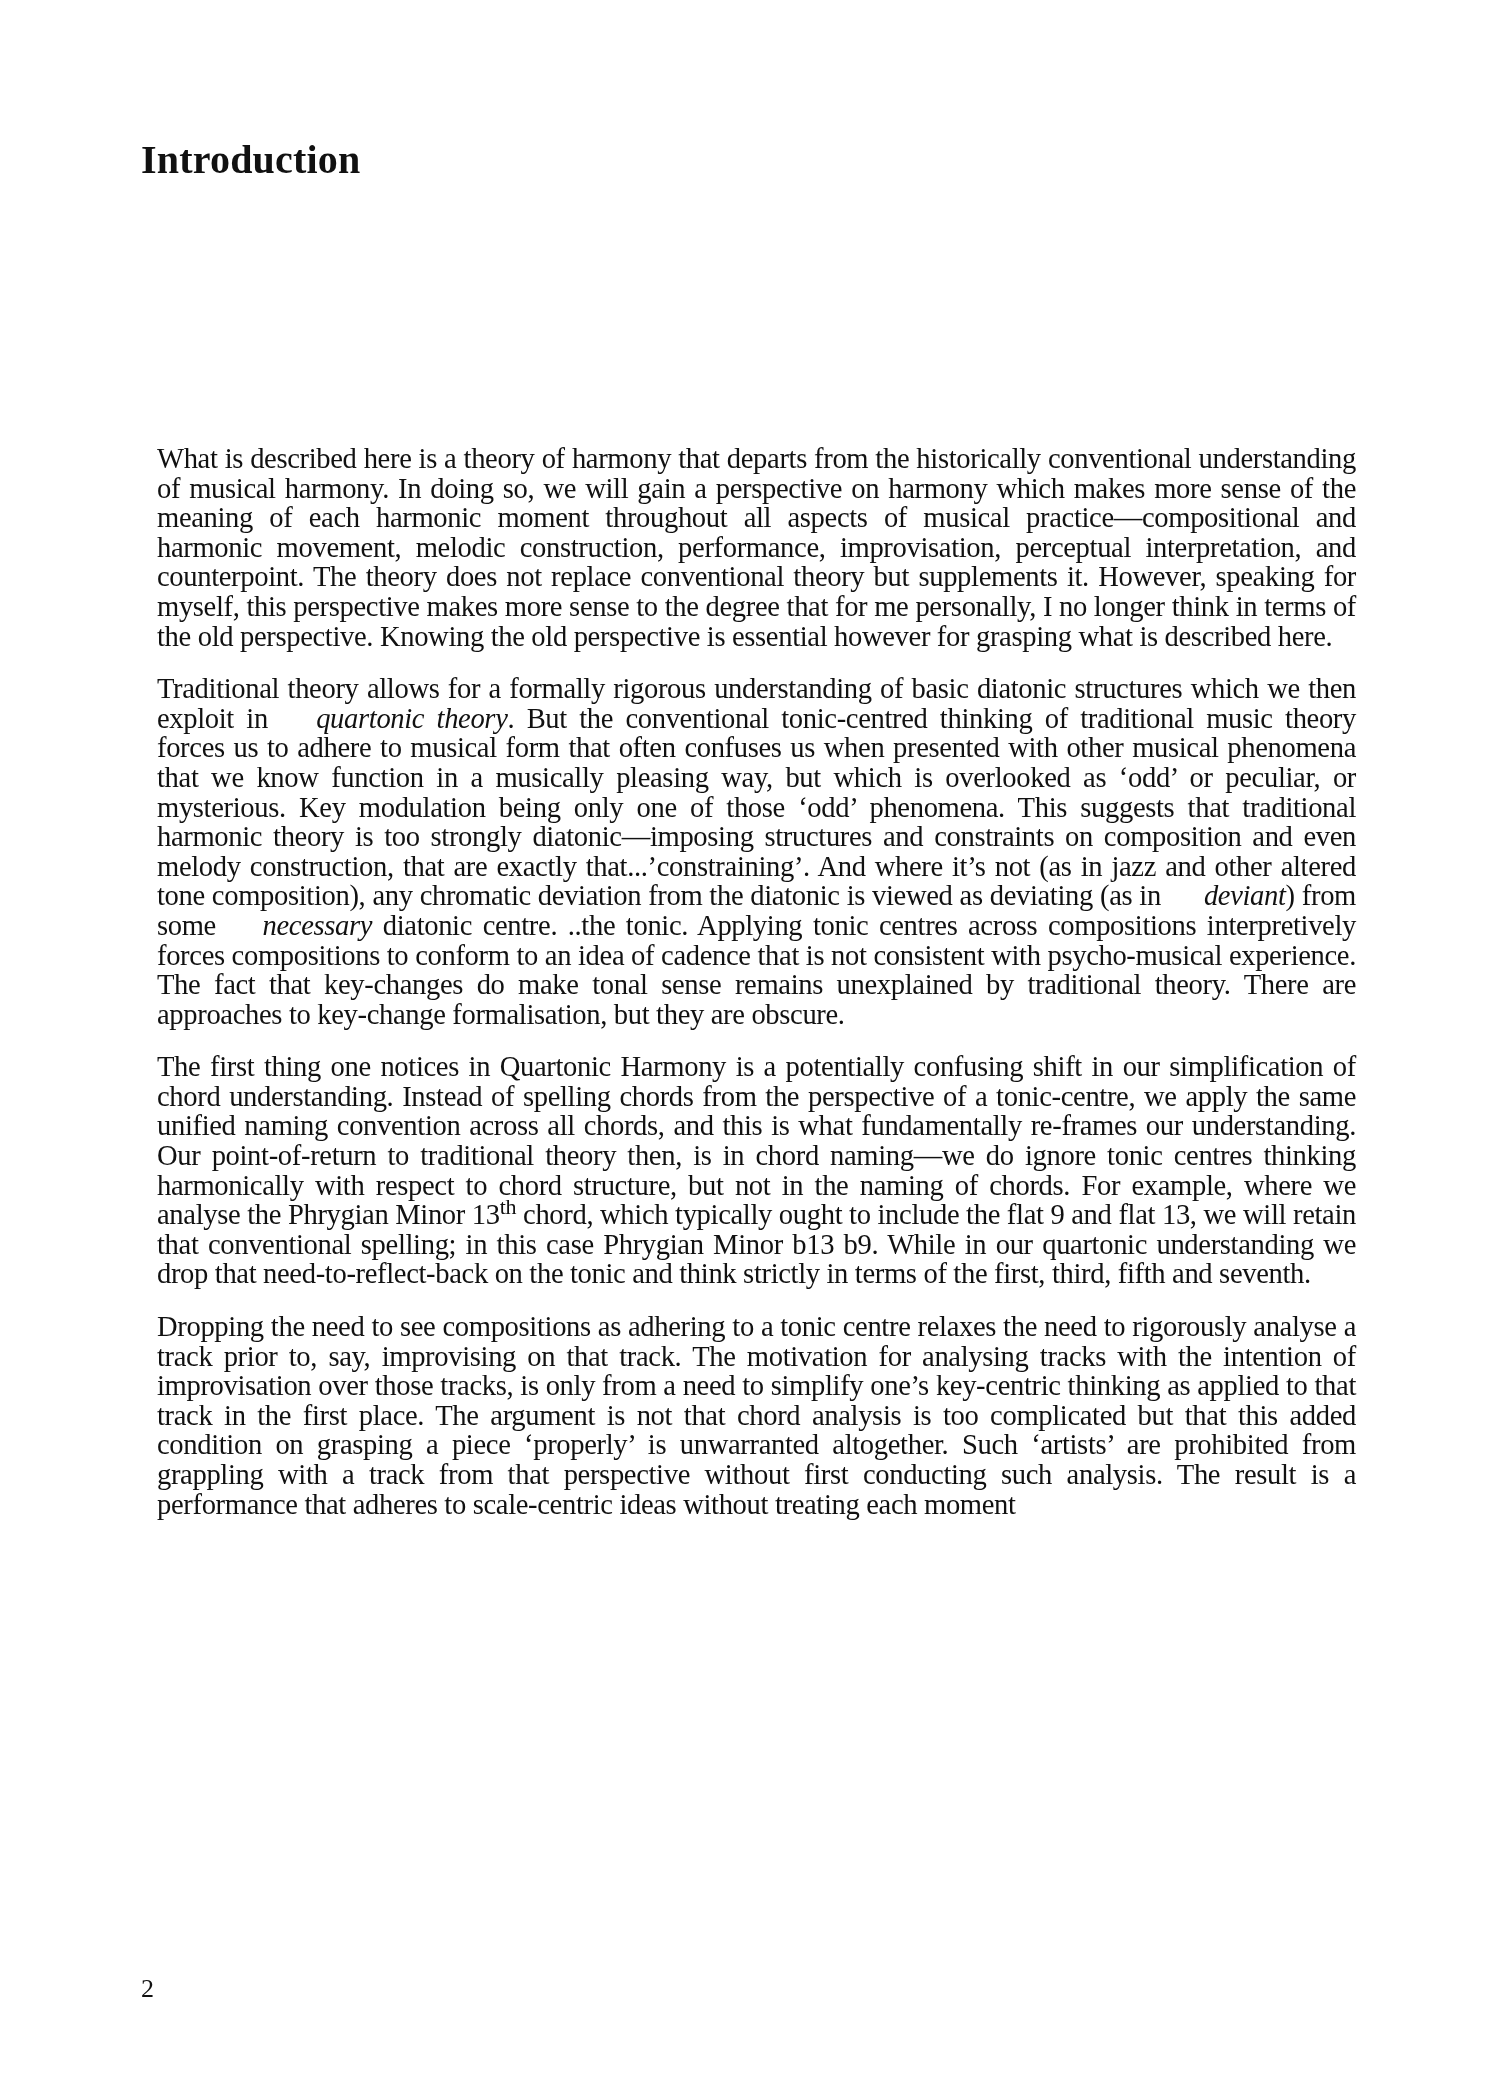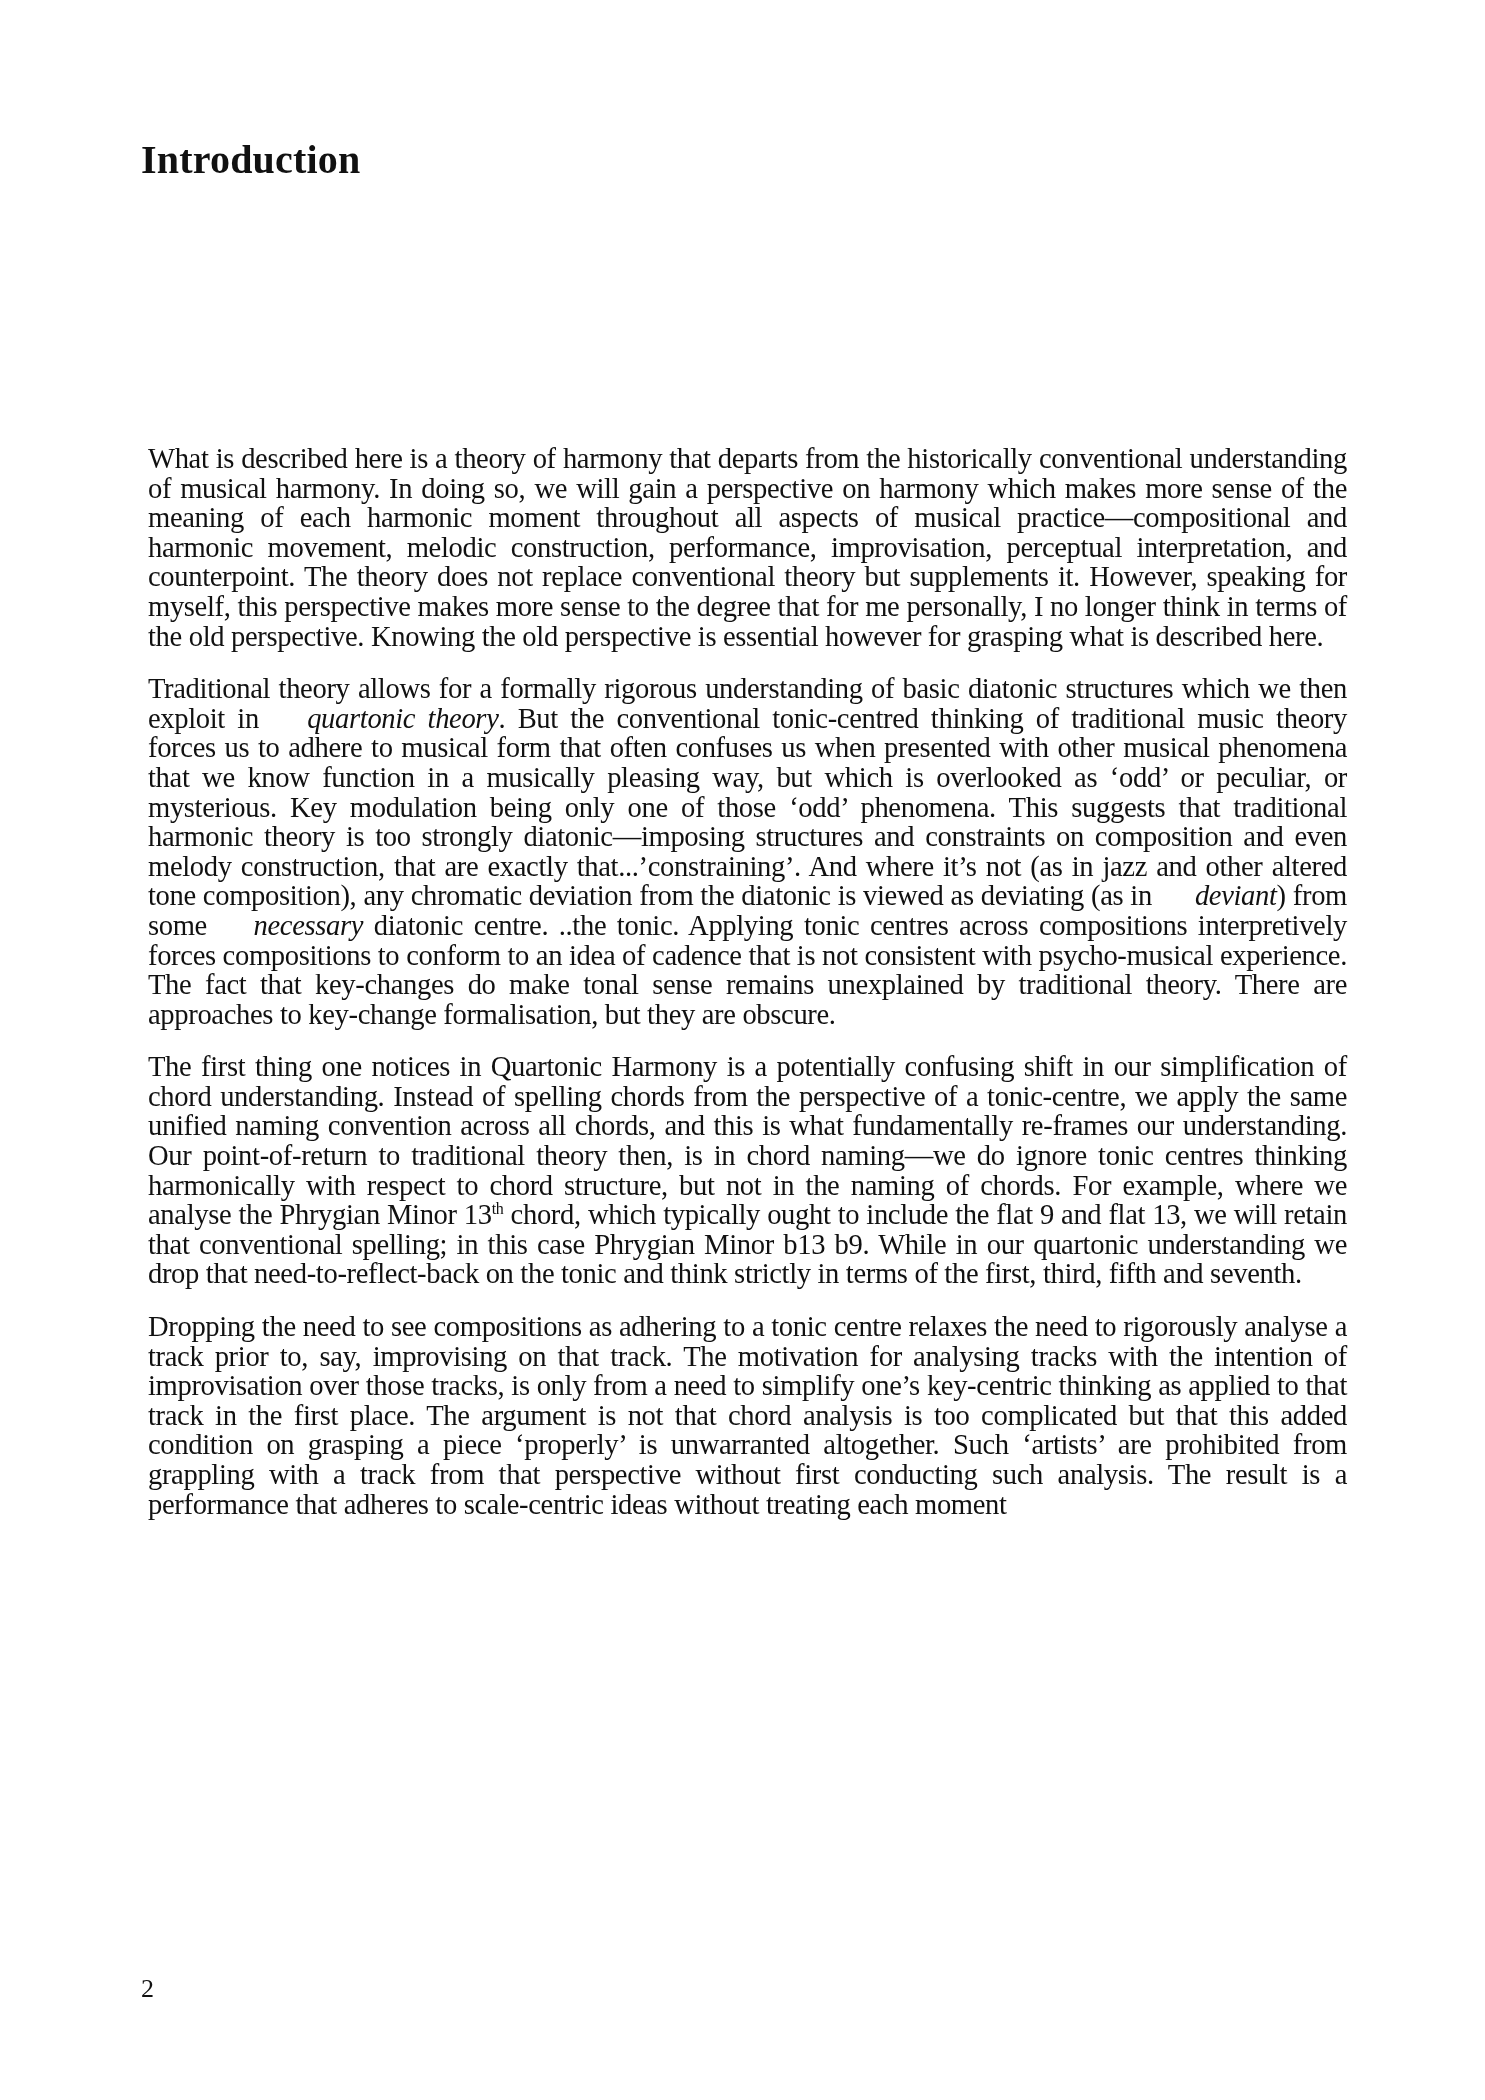--- a/index.html
+++ b/index.html
@@ -29,40 +29,40 @@
       margin: 0;
       font-family: "Liberation Serif", "DejaVu Serif", serif;
       font-weight: bold;
       font-size: 40px;
       line-height: 48px;
       color: #111111;
       letter-spacing: 0.2px;
     }
     .body-text {
       position: absolute;
-      left: 148px;
+      left: 157px;
       top: 444px;
       width: 1199px;
     }
     .para {
       margin: 0 0 23px 0;
       font-size: 28.6px;
       line-height: 29.6px;
       text-align: justify;
       letter-spacing: -0.35px;
       word-spacing: 0px;
       color: #111111;
       hyphens: none;
     }
     .para em {
       font-style: italic;
       margin-left: 36px;
     }
     .para sup {
-      font-size: 16px;
+      font-size: 22px;
       line-height: 0;
       vertical-align: 10px;
     }
     .page-number {
       position: absolute;
       left: 141px;
       top: 1974px;
       font-size: 26px;
       line-height: 30px;
       color: #111111;

